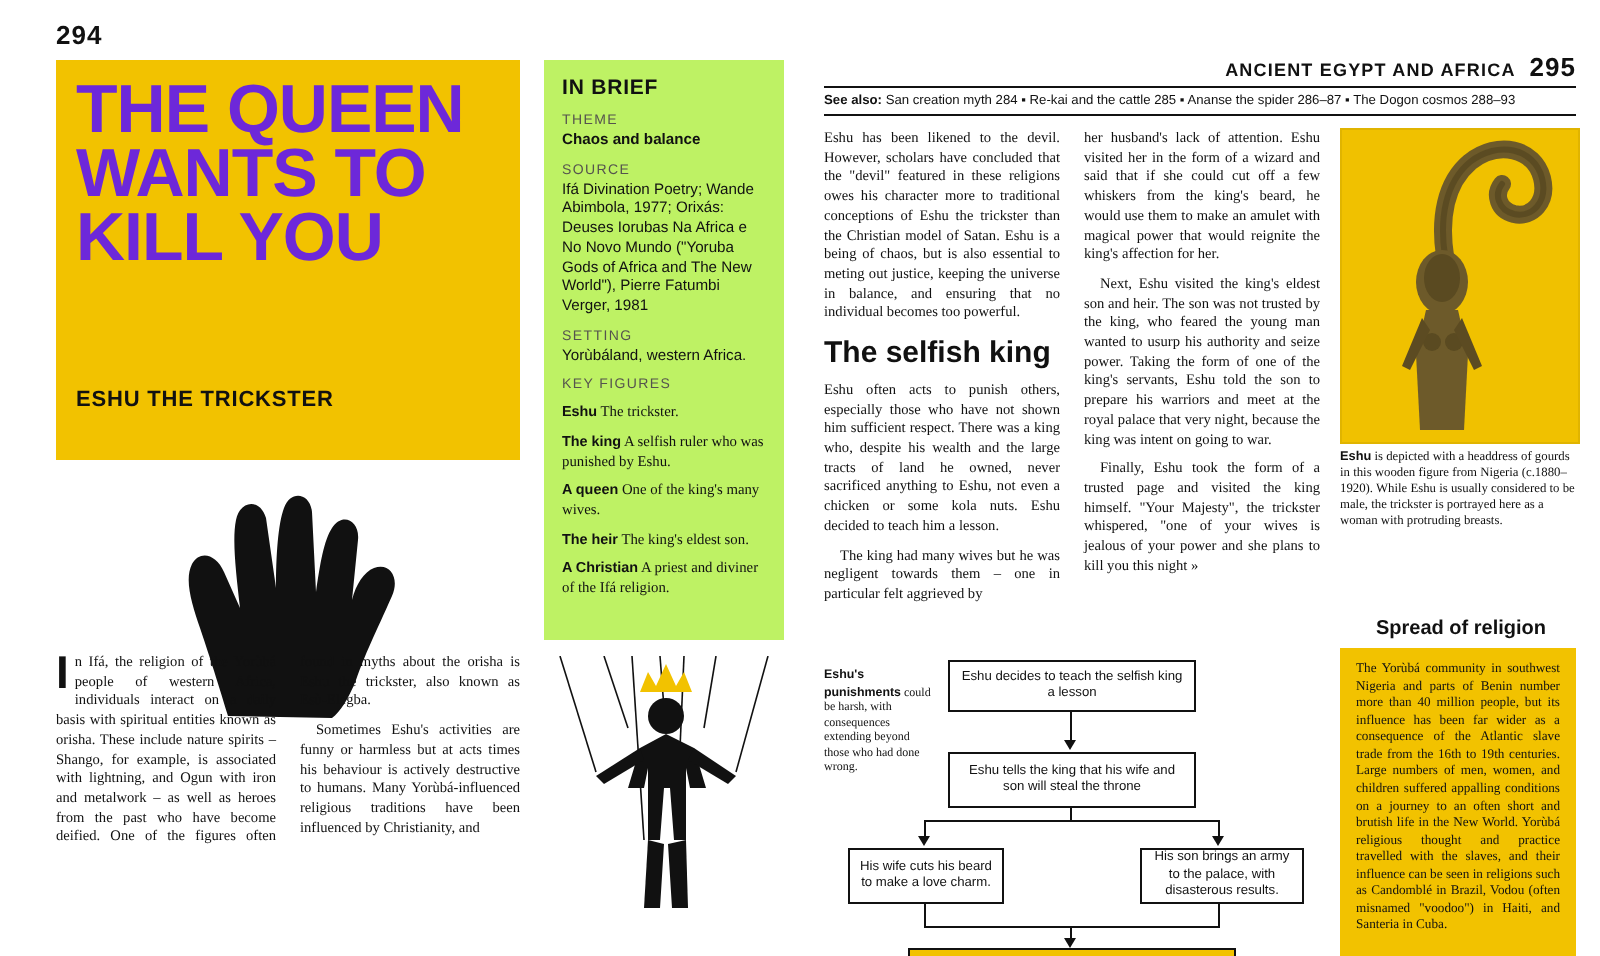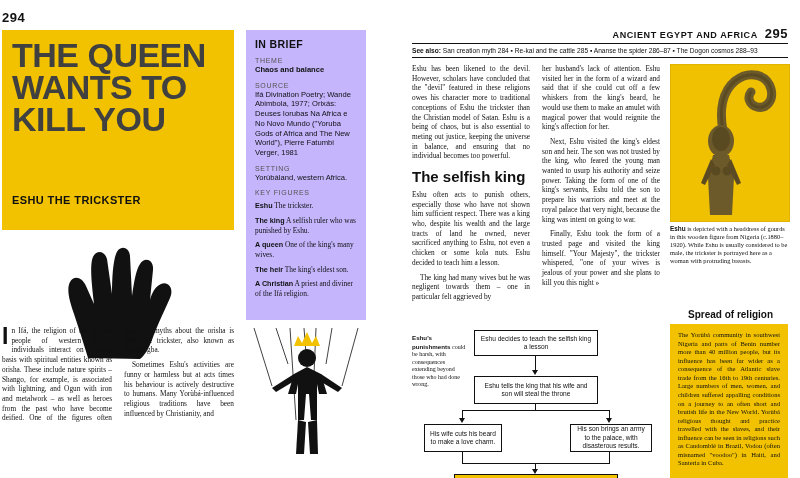--- a/index.html
+++ b/index.html
@@ -7,52 +7,52 @@
     width:800px;height:478px;
     background:#ffffff;
     font-family:"Liberation Serif", serif;
     color:#111;
     overflow:hidden;
   }
   .page{position:relative;width:800px;height:478px;}
 
   
   .left{position:absolute;left:0;top:0;width:400px;height:478px;background:#fff;}
-  .left-inner{position:absolute;left:2px;top:10px;width:364px;height:458px;}
+  .left-inner{position:absolute;left:28px;top:10px;width:364px;height:458px;}
 
   .folio-left{
     position:absolute;left:0;top:0;
     font-family:"Liberation Sans",sans-serif;
     font-weight:bold;font-size:13px;letter-spacing:0.5px;color:#111;
   }
 
   .yellow-block{
     position:absolute;left:0;top:20px;width:232px;height:200px;
     background:#f2c200;
   }
   .title{
     position:absolute;left:10px;top:10px;width:216px;
     font-family:"Liberation Sans",sans-serif;
     font-weight:bold;
     font-size:34px;line-height:0.94;
     letter-spacing:-0.5px;
-    color:#404040;
+    color:#6d28d9;
     text-transform:uppercase;
   }
   .subtitle{
     position:absolute;left:10px;top:164px;width:216px;
     font-family:"Liberation Sans",sans-serif;
     font-weight:bold;font-size:11px;letter-spacing:0.4px;
     color:#111;text-transform:uppercase;
   }
 
   
   .inbrief{
     position:absolute;left:244px;top:20px;width:120px;height:290px;
-    background:#c4b5fd;
+    background:#bef264;
     padding:8px 9px;
     box-sizing:border-box;
   }
   .inbrief h2{
     margin:0 0 7px 0;
     font-family:"Liberation Sans",sans-serif;
     font-size:10.5px;font-weight:bold;letter-spacing:0.4px;
     text-transform:uppercase;
   }
   .ib-label{

